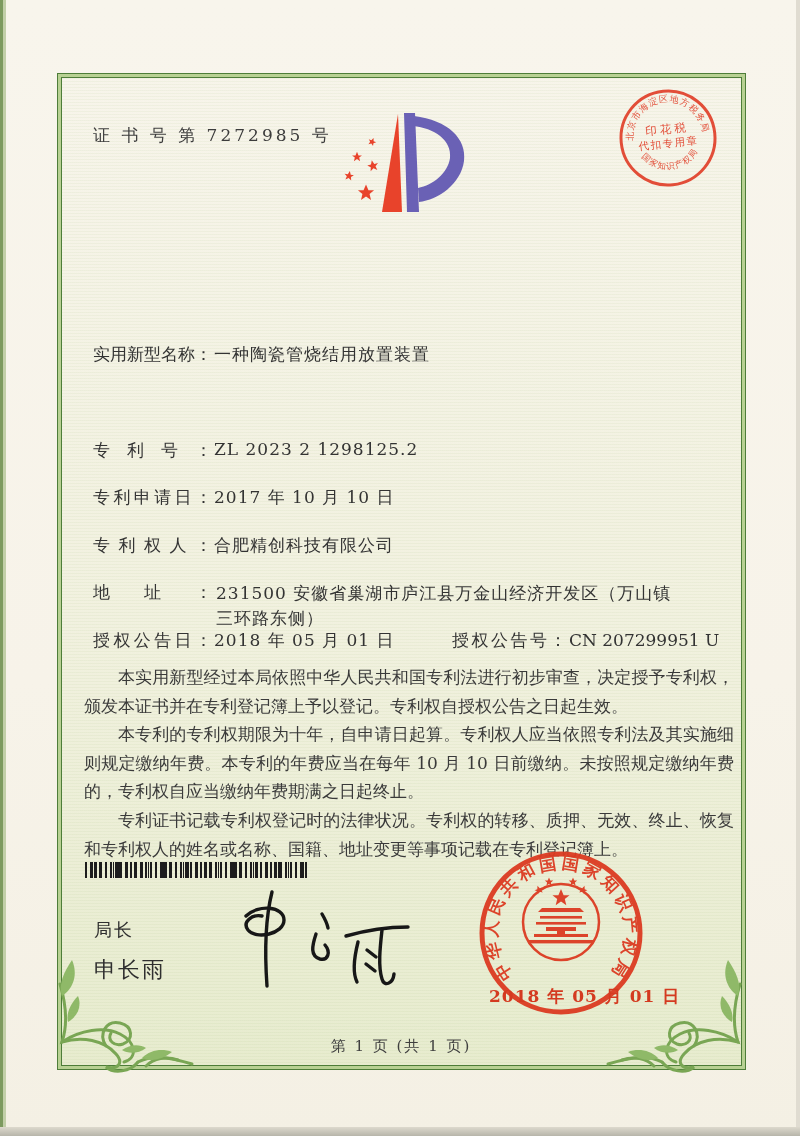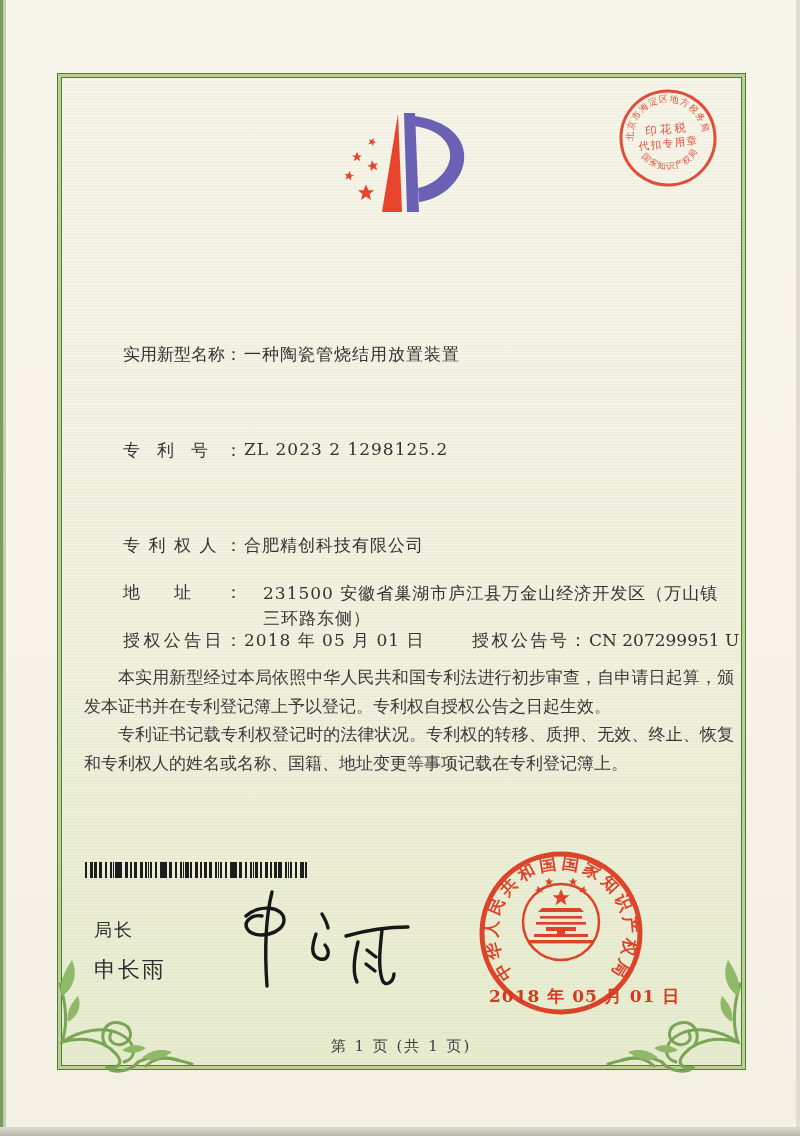--- a/index.html
+++ b/index.html
@@ -18,24 +18,24 @@
   .frame::after{content:"";position:absolute;inset:3px;border:1px solid #4e7d39;pointer-events:none;}
   .corner{position:absolute;width:150px;height:150px;}
   .corner.bl{left:46px;top:926px;}
   .corner.br{left:604px;top:926px;transform:scaleX(-1);}
   
   .cert-no{position:absolute;left:93px;top:124px;font-size:17px;letter-spacing:3px;color:#3c3c3c;white-space:nowrap;}
   .logo{position:absolute;left:326px;top:108px;width:152px;height:110px;}
   .stamp{position:absolute;left:616px;top:86px;width:104px;height:104px;transform:rotate(-6deg);opacity:.92;}
   .title{position:absolute;left:0;top:229px;width:800px;text-align:center;font-size:43px;font-weight:700;letter-spacing:12px;color:#2b2b2b;white-space:nowrap;}
   .frow{position:absolute;left:93px;font-size:17px;color:#333;white-space:nowrap;}
-  .flabel{display:inline-block;width:119px;text-align:justify;text-align-last:justify;vertical-align:top;color:#333;margin-left:30px;}
+  .flabel{display:inline-block;width:119px;text-align:justify;text-align-last:justify;vertical-align:top;color:#333;}
   .fvalue{margin-left:2px;letter-spacing:1px;}
-  .addr-val{display:inline-block;margin-left:21px;letter-spacing:1px;white-space:normal;width:470px;line-height:25px;vertical-align:top;}
-  .grant-no{position:absolute;left:472px;font-size:17px;color:#333;white-space:nowrap;}
+  .addr-val{display:inline-block;margin-left:4px;letter-spacing:1px;white-space:normal;width:470px;line-height:25px;vertical-align:top;}
+  .grant-no{position:absolute;left:452px;font-size:17px;color:#333;white-space:nowrap;}
   .grant-no .glabel{letter-spacing:2.5px;}
   .paras{position:absolute;left:84px;top:663px;width:650px;}
   .paras p{margin:0;font-size:17px;line-height:28.6px;text-align:justify;text-indent:2em;color:#3a3a3a;}
   .barcode{position:absolute;left:85px;top:862px;width:224px;height:16px;
     background:
       repeating-linear-gradient(90deg,#1d1d1d 0 2px,rgba(0,0,0,0) 2px 5px),
       repeating-linear-gradient(90deg,#1d1d1d 0 1px,rgba(0,0,0,0) 1px 7px),
       repeating-linear-gradient(90deg,rgba(0,0,0,0) 0 9px,#1d1d1d 9px 12px,rgba(0,0,0,0) 12px 23px);}
   .sig-title{position:absolute;left:94px;top:918px;font-size:18px;letter-spacing:2px;color:#2f2f2f;}
   .sig-name{position:absolute;left:94px;top:955px;font-size:22px;letter-spacing:2px;color:#2f2f2f;}
@@ -79,20 +79,21 @@
       <path d="M100,140 C108,132 120,130 132,134"></path>
     </g>
     <g fill="#8fb968" stroke="none">
       <path d="M16,70 C28,62 32,48 26,34 C18,46 12,58 16,70 Z"></path>
       <path d="M22,96 C32,90 36,80 32,70 C24,78 20,88 22,96 Z"></path>
       <path d="M96,132 C104,124 116,122 126,126 C116,134 104,136 96,132 Z"></path>
       <path d="M76,124 C84,118 94,118 100,122 C92,128 82,128 76,124 Z"></path>
     </g>
   </svg>
 
+  <div class="cert-no">证 书 号 第 7272985 号</div>
 
   <svg class="logo" viewBox="0 0 152 110">
     <defs>
       <path id="star" d="M0,-10 L2.9,-3.1 L9.5,-3.1 L4.2,1.2 L5.9,8.1 L0,4 L-5.9,8.1 L-4.2,1.2 L-9.5,-3.1 L-2.9,-3.1 Z"></path>
     </defs>
     <polygon points="72,6 56,104 76,104" fill="#e8432b"></polygon>
     <g fill="#6a61b5">
       <polygon points="78,5 89,5 93,104 81,104"></polygon>
       <path d="M88,8 C122,12 141,31 138,53 C135,76 112,92 93,94 L92,80 C107,77 122,65 124,50 C126,32 108,20 87,18 Z"></path>
     </g>
@@ -121,35 +122,39 @@
     <text x="52" y="61" font-size="10.5" fill="#e1402a" text-anchor="middle" letter-spacing="1.5">代扣专用章</text>
   </svg>
 
 
   <div class="frow" style="top:343px;">
     <span class="flabel">实用新型名称：</span><span class="fvalue">一种陶瓷管烧结用放置装置</span>
   </div>
   <div class="frow" style="top:439px;">
     <span class="flabel">专利号：</span><span class="fvalue">ZL 2023 2 1298125.2</span>
   </div>
+  <div class="frow" style="top:486px;">
+    <span class="flabel">专利申请日：</span><span class="fvalue">2017 年 10 月 10 日</span>
+  </div>
   <div class="frow" style="top:534px;">
     <span class="flabel">专利权人：</span><span class="fvalue">合肥精创科技有限公司</span>
   </div>
   <div class="frow" style="top:581px;">
     <span class="flabel">地址：</span><span class="addr-val"><span>231500 安徽省巢湖市庐江县万金山经济开发区（万山镇</span><br><span>三环路东侧）</span></span>
   </div>
   <div class="frow" style="top:629px;">
     <span class="flabel">授权公告日：</span><span class="fvalue">2018 年 05 月 01 日</span>
   </div>
   <div class="grant-no" style="top:629px;">
     <span class="glabel">授权公告号：</span><span>CN 207299951 U</span>
   </div>
 
   <div class="paras">
-    <p>本实用新型经过本局依照中华人民共和国专利法进行初步审查，自申请日起算，颁发本证书并在专利登记簿上予以登记。专利权自授权公告之日起生效。</p>
+    <p>本实用新型经过本局依照中华人民共和国专利法进行初步审查，决定授予专利权，颁发本证书并在专利登记簿上予以登记。专利权自授权公告之日起生效。</p>
+    <p>本专利的专利权期限为十年，自申请日起算。专利权人应当依照专利法及其实施细则规定缴纳年费。本专利的年费应当在每年 10 月 10 日前缴纳。未按照规定缴纳年费的，专利权自应当缴纳年费期满之日起终止。</p>
     <p>专利证书记载专利权登记时的法律状况。专利权的转移、质押、无效、终止、恢复和专利权人的姓名或名称、国籍、地址变更等事项记载在专利登记簿上。</p>
   </div>
 
   <div class="barcode"></div>
 
   <div class="sig-title">局长</div>
   <div class="sig-name">申长雨</div>
 
   <svg class="sig-script" viewBox="0 0 205 108">
     <g fill="none" stroke="#171717" stroke-width="3.4" stroke-linecap="round">

